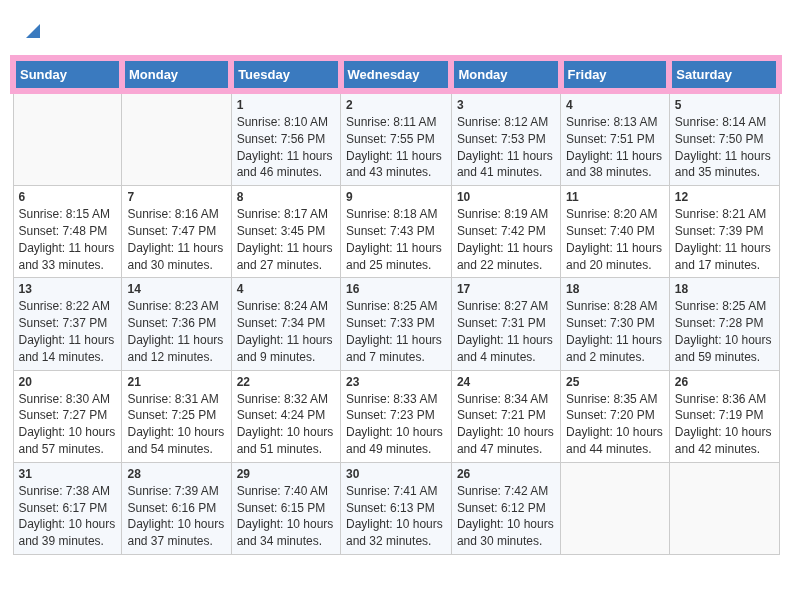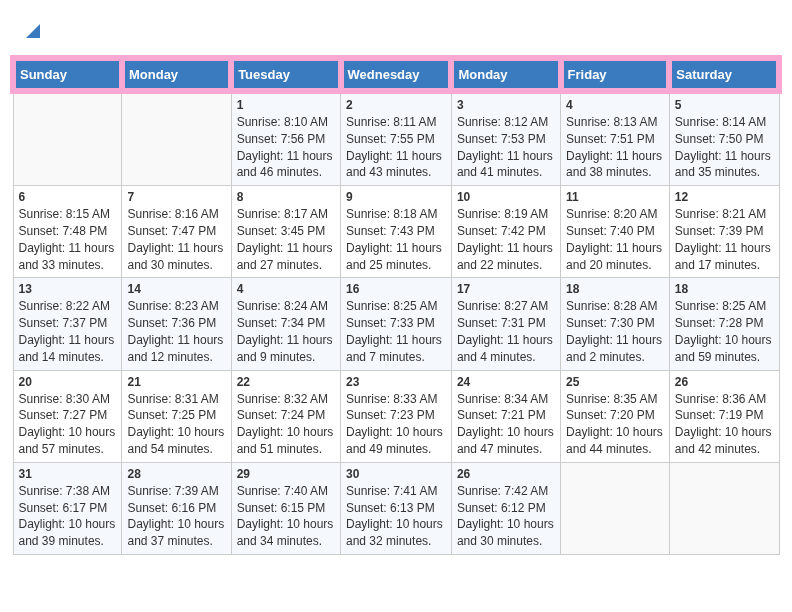--- a/index.html
+++ b/index.html
@@ -257,21 +257,21 @@
         </td>
         <td>
           <span class="day-number">21</span>
           <div class="day-info">Sunrise: 8:31 AM
 Sunset: 7:25 PM
 Daylight: 10 hours and 54 minutes.</div>
         </td>
         <td>
           <span class="day-number">22</span>
           <div class="day-info">Sunrise: 8:32 AM
-Sunset: 7:24 PM
+Sunset: 4:24 PM
 Daylight: 10 hours and 51 minutes.</div>
         </td>
         <td>
           <span class="day-number">23</span>
           <div class="day-info">Sunrise: 8:33 AM
 Sunset: 7:23 PM
 Daylight: 10 hours and 49 minutes.</div>
         </td>
         <td>
           <span class="day-number">24</span>

